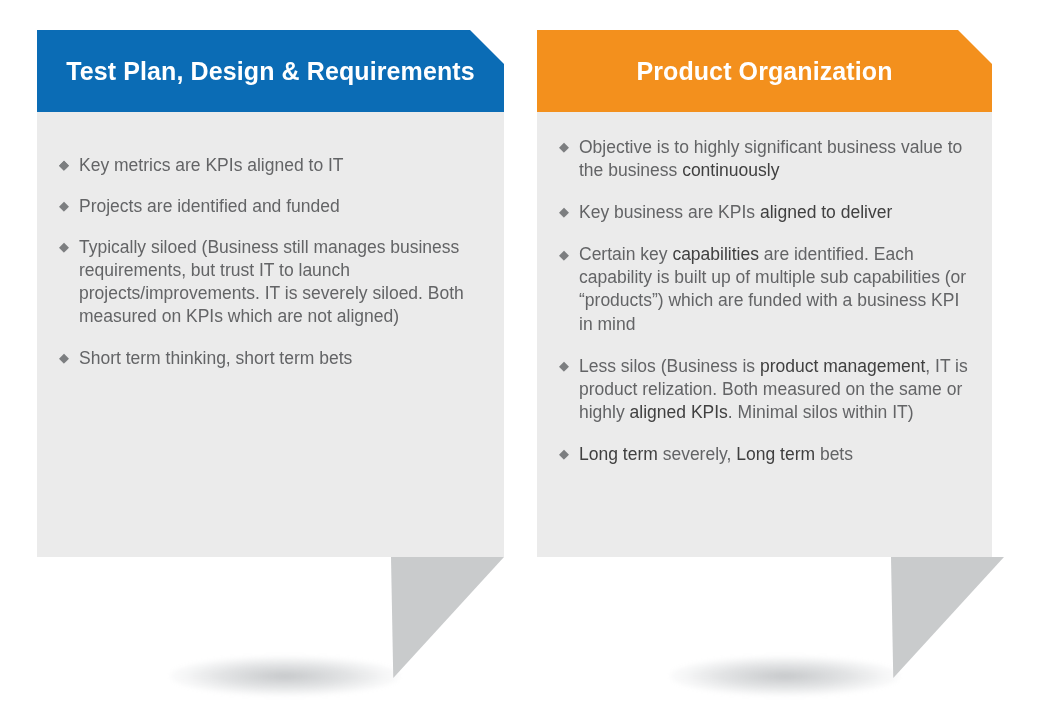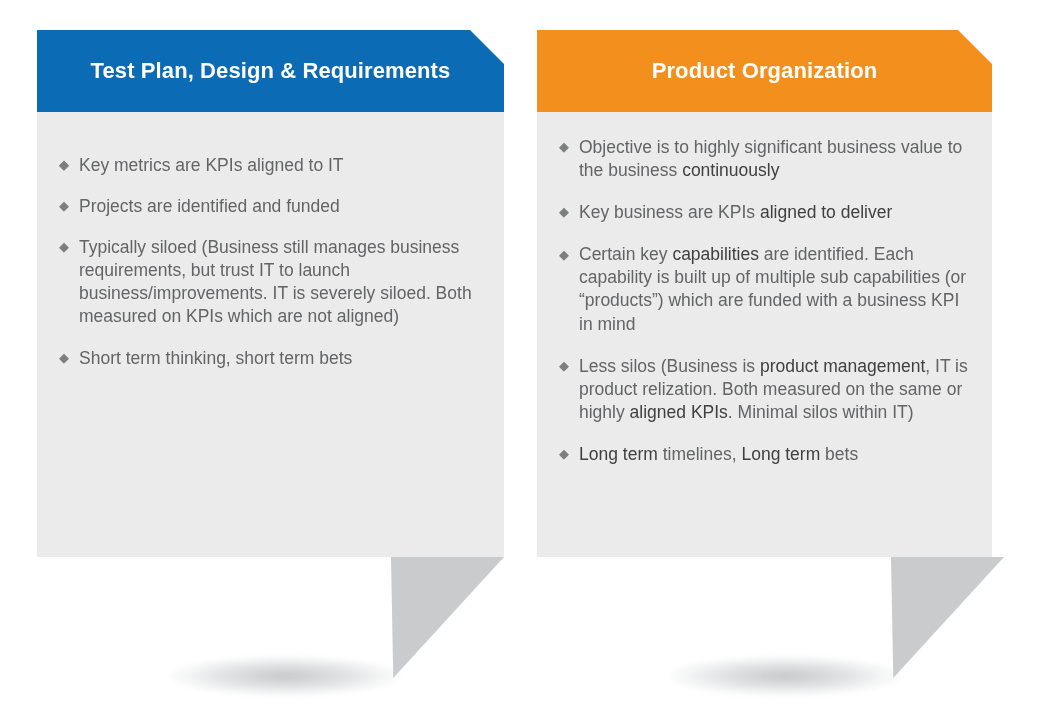--- a/index.html
+++ b/index.html
@@ -52,21 +52,21 @@
     position: relative;
     height: 82px;
     -webkit-clip-path: polygon(0 0, calc(100% - 34px) 0, 100% 34px, 100% 100%, 0 100%);
     clip-path: polygon(0 0, calc(100% - 34px) 0, 100% 34px, 100% 100%, 0 100%);
     display: flex;
     align-items: center;
     justify-content: center;
   }
   .card-header-title {
     color: #ffffff;
-    font-size: 22px;
+    font-size: 25px;
     font-weight: bold;
     letter-spacing: 0.1px;
     text-align: center;
     line-height: 1.2;
     padding: 0 14px;
   }
 
   .card-body {
     position: relative;
     height: 445px;
@@ -124,36 +124,36 @@
 
   <div class="card left">
     <div class="card-header" style="background: rgb(11, 108, 181);">
       <div class="card-header-title">Test Plan, Design &amp; Requirements</div>
     </div>
     <div class="card-body">
       <ul class="bullets">
           <li><span class="diamond">◆</span></li>
           <li><span class="diamond">◆</span><span><span>Key metrics are KPIs aligned to IT</span></span></li>
           <li><span class="diamond">◆</span><span><span>Projects are identified and funded</span></span></li>
-          <li><span class="diamond">◆</span><span><span>Typically siloed (Business still manages business requirements, but trust IT to launch business/improvements. IT is severely siloed. Both measured on KPIs which are not aligned)</span></span></li>
+          <li><span class="diamond">◆</span><span><span>Typically siloed (Business still manages business requirements, but trust IT to launch projects/improvements. IT is severely siloed. Both measured on KPIs which are not aligned)</span></span></li>
           <li><span class="diamond">◆</span><span><span>Short term thinking, short term bets</span></span></li>
         </ul>
     </div>
   </div>
   <div class="tail left" style="background: rgb(201, 203, 204);"></div>
 
   <div class="card right">
     <div class="card-header" style="background: rgb(243, 144, 29);">
       <div class="card-header-title">Product Organization</div>
     </div>
     <div class="card-body">
       <ul class="bullets">
           <li><span class="diamond">◆</span><span><span>Objective is to highly significant business value to the business </span><span class="hl">continuously</span></span></li>
           <li><span class="diamond">◆</span><span><span>Key business are KPIs </span><span class="hl">aligned to deliver</span></span></li>
           <li><span class="diamond">◆</span><span><span>Certain key </span><span class="hl">capabilities</span><span> are identified. Each capability is built up of multiple sub capabilities (or “products”) which are funded with a business KPI in mind</span></span></li>
           <li><span class="diamond">◆</span><span><span>Less silos (Business is </span><span class="hl">product management</span><span>, IT is product relization. Both measured on the same or highly </span><span class="hl">aligned KPIs</span><span>. Minimal silos within IT)</span></span></li>
-          <li><span class="diamond">◆</span><span><span class="hl">Long term</span><span> timelines, </span><span class="hl">Long term</span><span> bets</span></span></li>
+          <li><span class="diamond">◆</span><span><span class="hl">Long term</span><span> severely, </span><span class="hl">Long term</span><span> bets</span></span></li>
         </ul>
     </div>
   </div>
   <div class="tail right" style="background: rgb(201, 203, 204);"></div>
 
 </div>
 
 </body></html>

